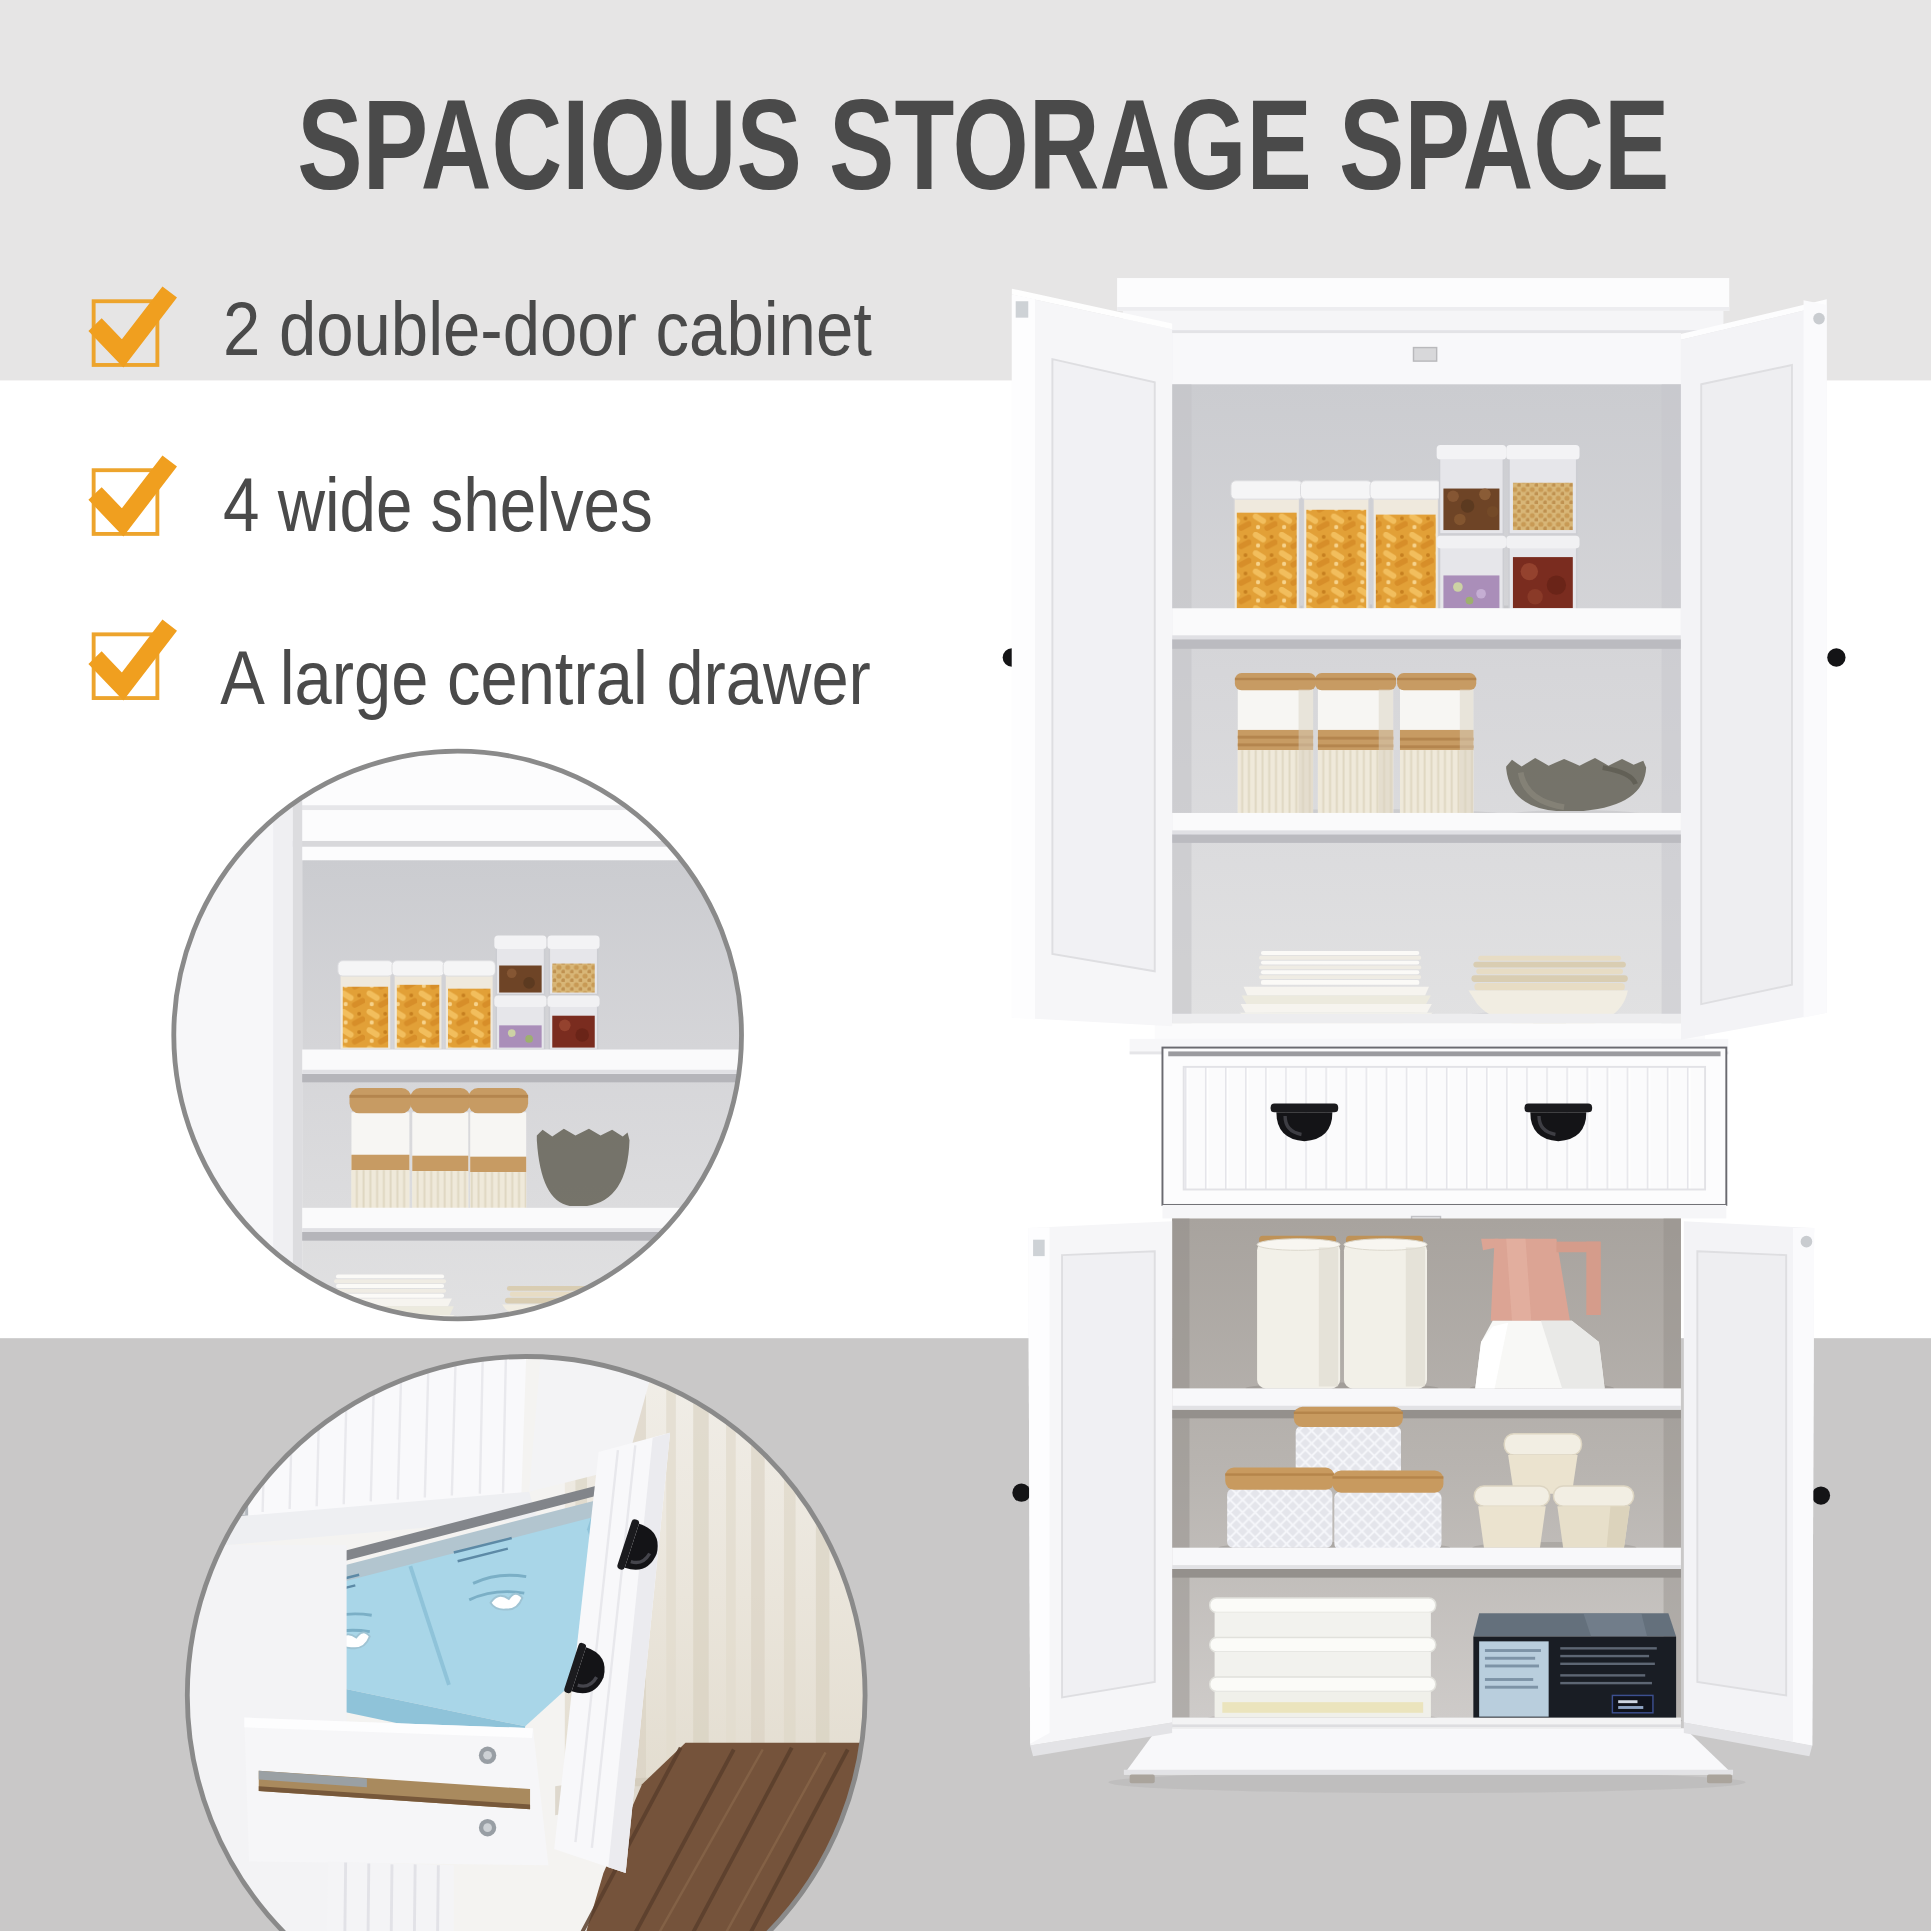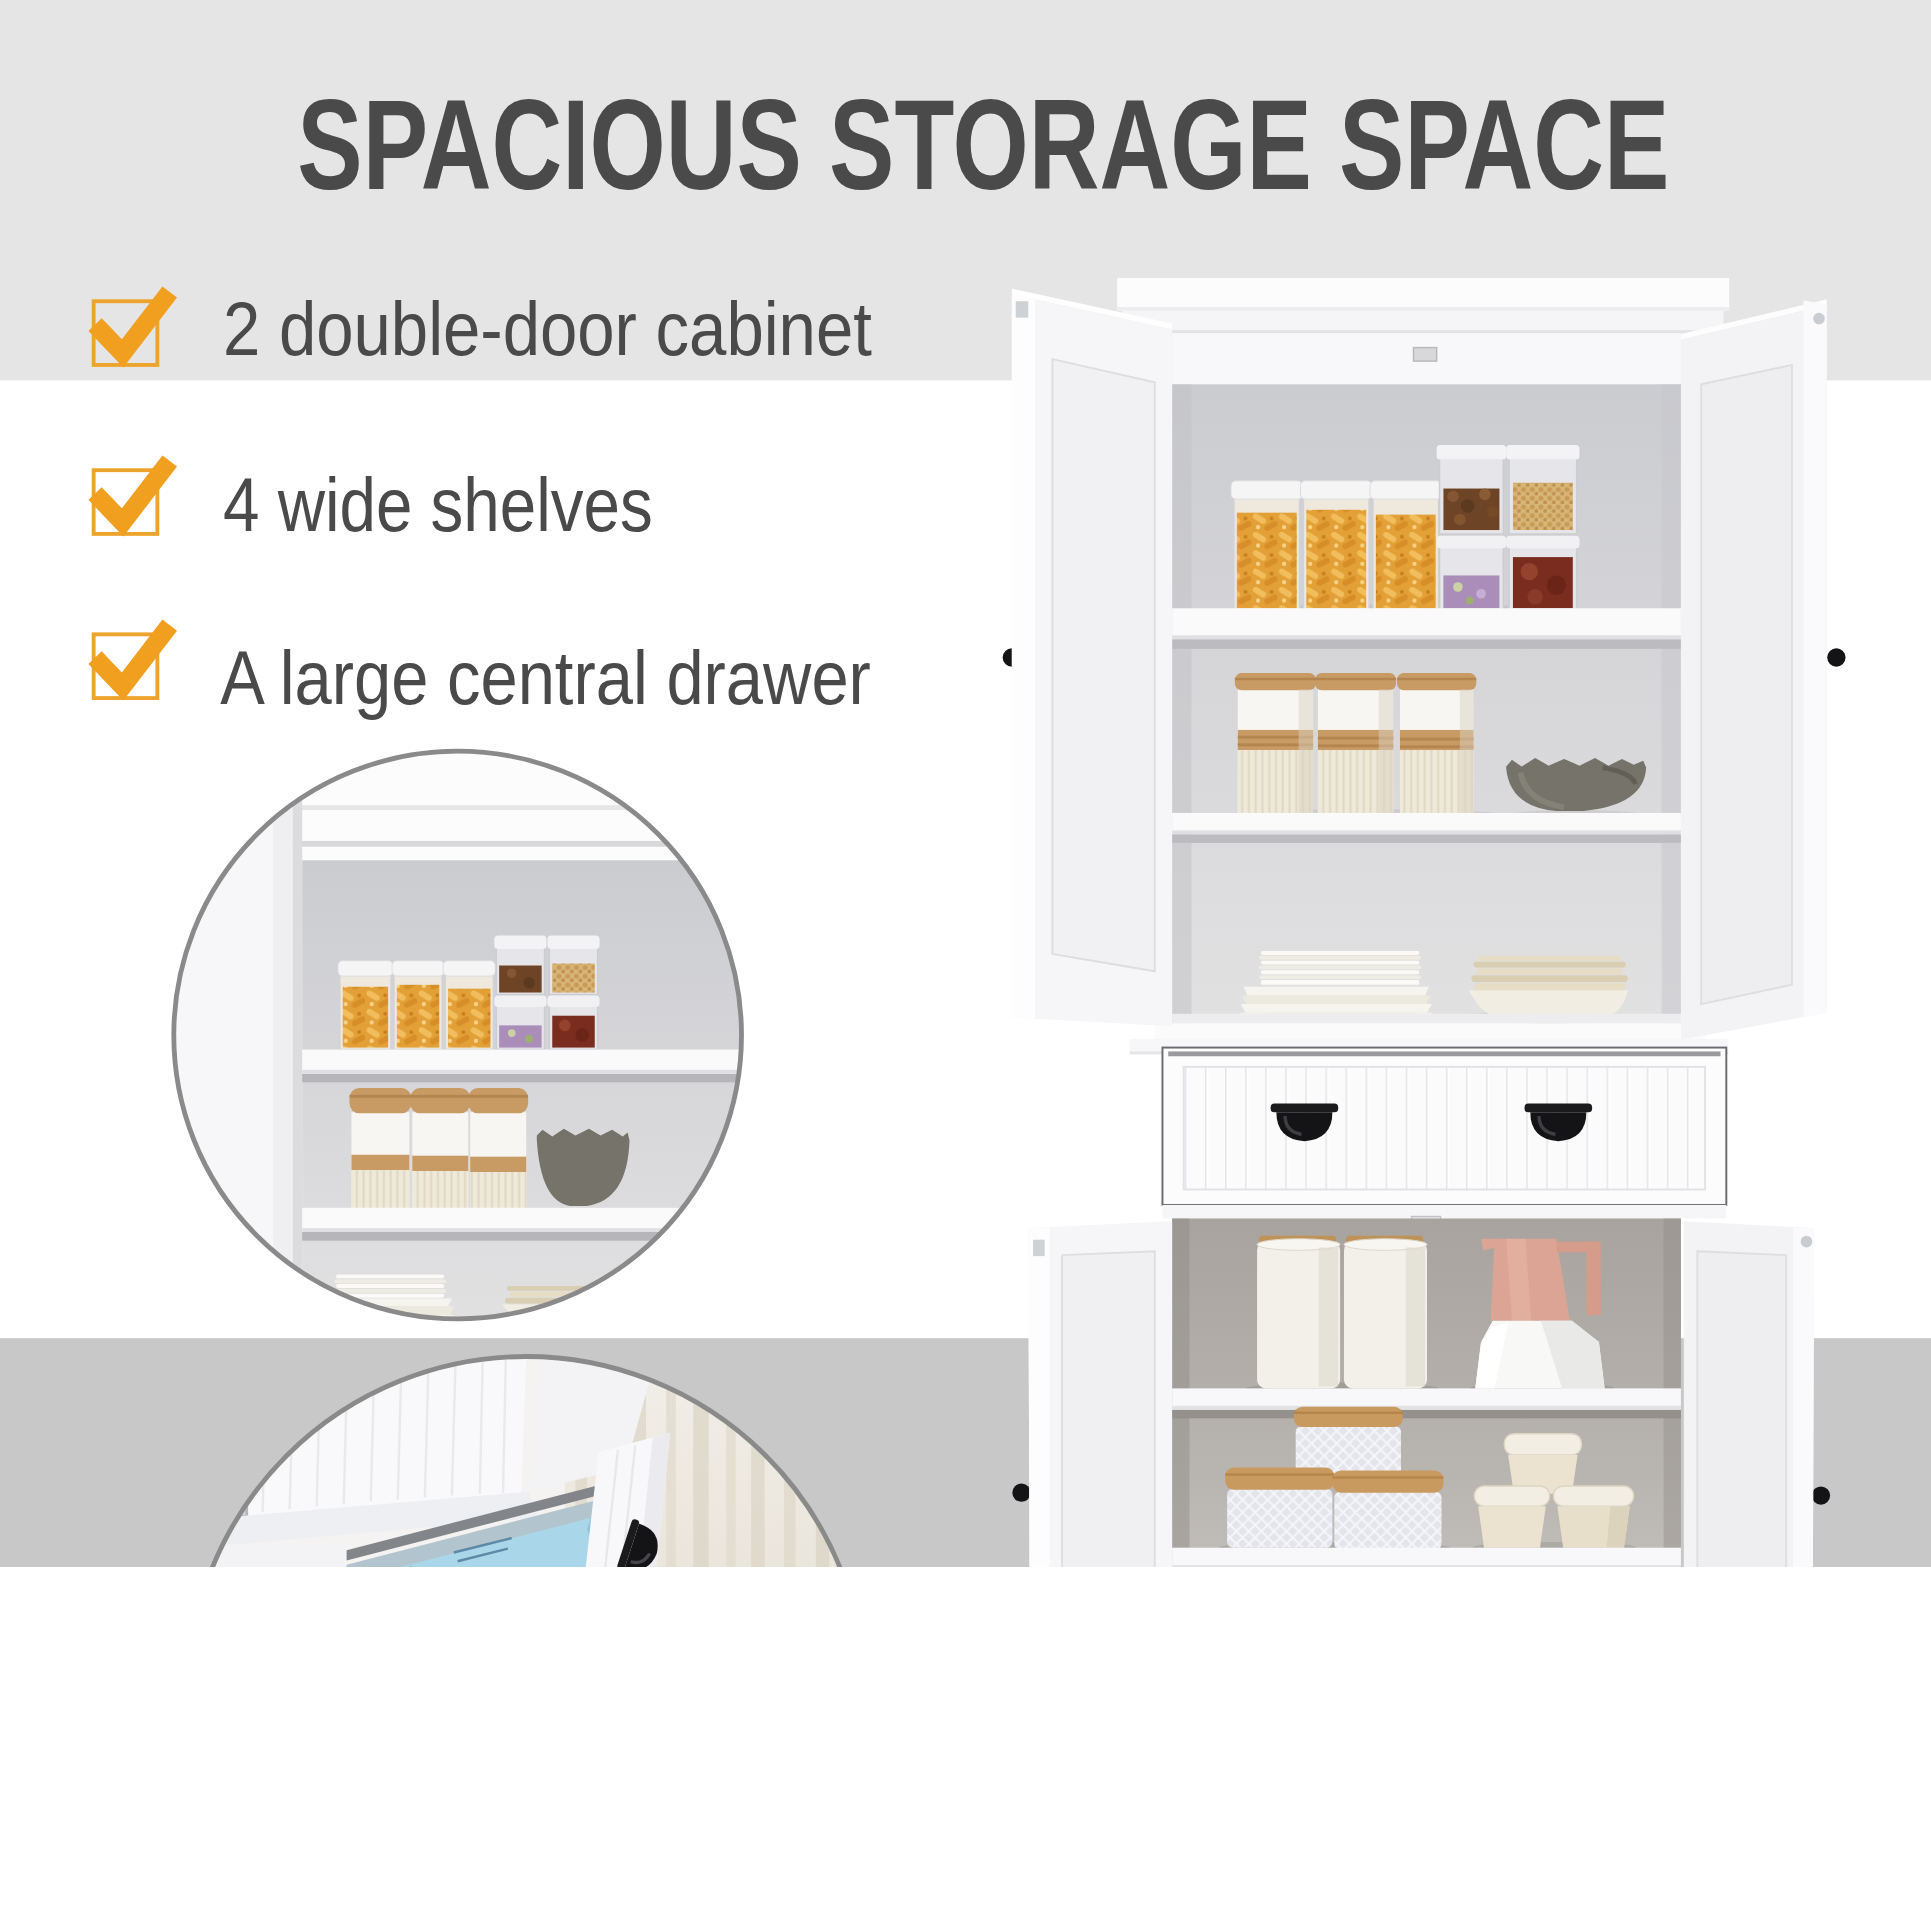--- a/index.html
+++ b/index.html
@@ -1,16 +1,16 @@
 <!DOCTYPE html>
 <html><head>
 <meta charset="utf-8">
 <style>
   html,body{margin:0;padding:0;background:#ffffff;}
-  #page{position:relative;width:1931px;height:1567px;overflow:hidden;background:#737373;font-family:"Liberation Sans",sans-serif;}
+  #page{position:relative;width:1931px;height:1931px;overflow:hidden;background:#737373;font-family:"Liberation Sans",sans-serif;}
   svg{display:block;}
 </style>
 </head>
 <body>
 <div id="page">
 <svg width="1931" height="1931" viewBox="0 0 2000 2000" xmlns="http://www.w3.org/2000/svg">
 <defs>
   <linearGradient id="backUp" x1="0" y1="0" x2="0" y2="1">
     <stop offset="0" stop-color="#cbccd0"></stop>
     <stop offset="0.45" stop-color="#d6d6d9"></stop>

